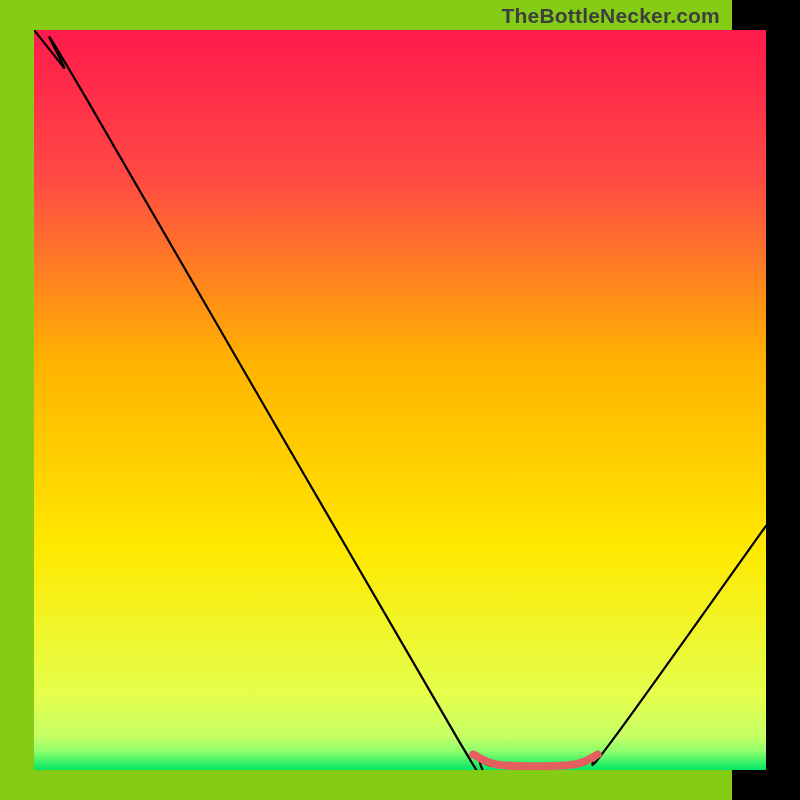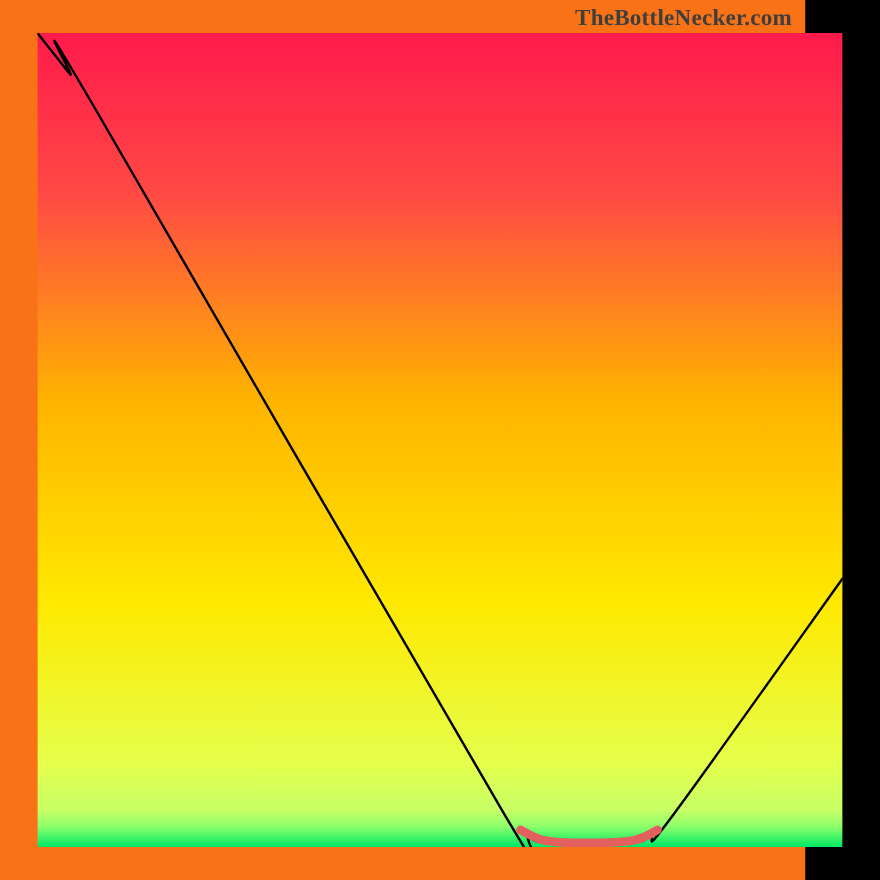--- a/index.html
+++ b/index.html
@@ -8,22 +8,21 @@
     width: 800px;
     height: 800px;
     background: #000;
     overflow: hidden;
     font-family: Arial, Helvetica, sans-serif;
   }
   .frame {
     position: relative;
     width: 732px;
     height: 800px;
-    background: #f97316;
-    font-family: Liberation Serif, serif;
+    background: #84cc16;
   }
   .watermark {
     position: absolute;
     top: 4px;
     right: 12px;
     color: #3e3e3e;
     font-size: 21px;
     font-weight: bold;
     letter-spacing: 0.2px;
     z-index: 10;

